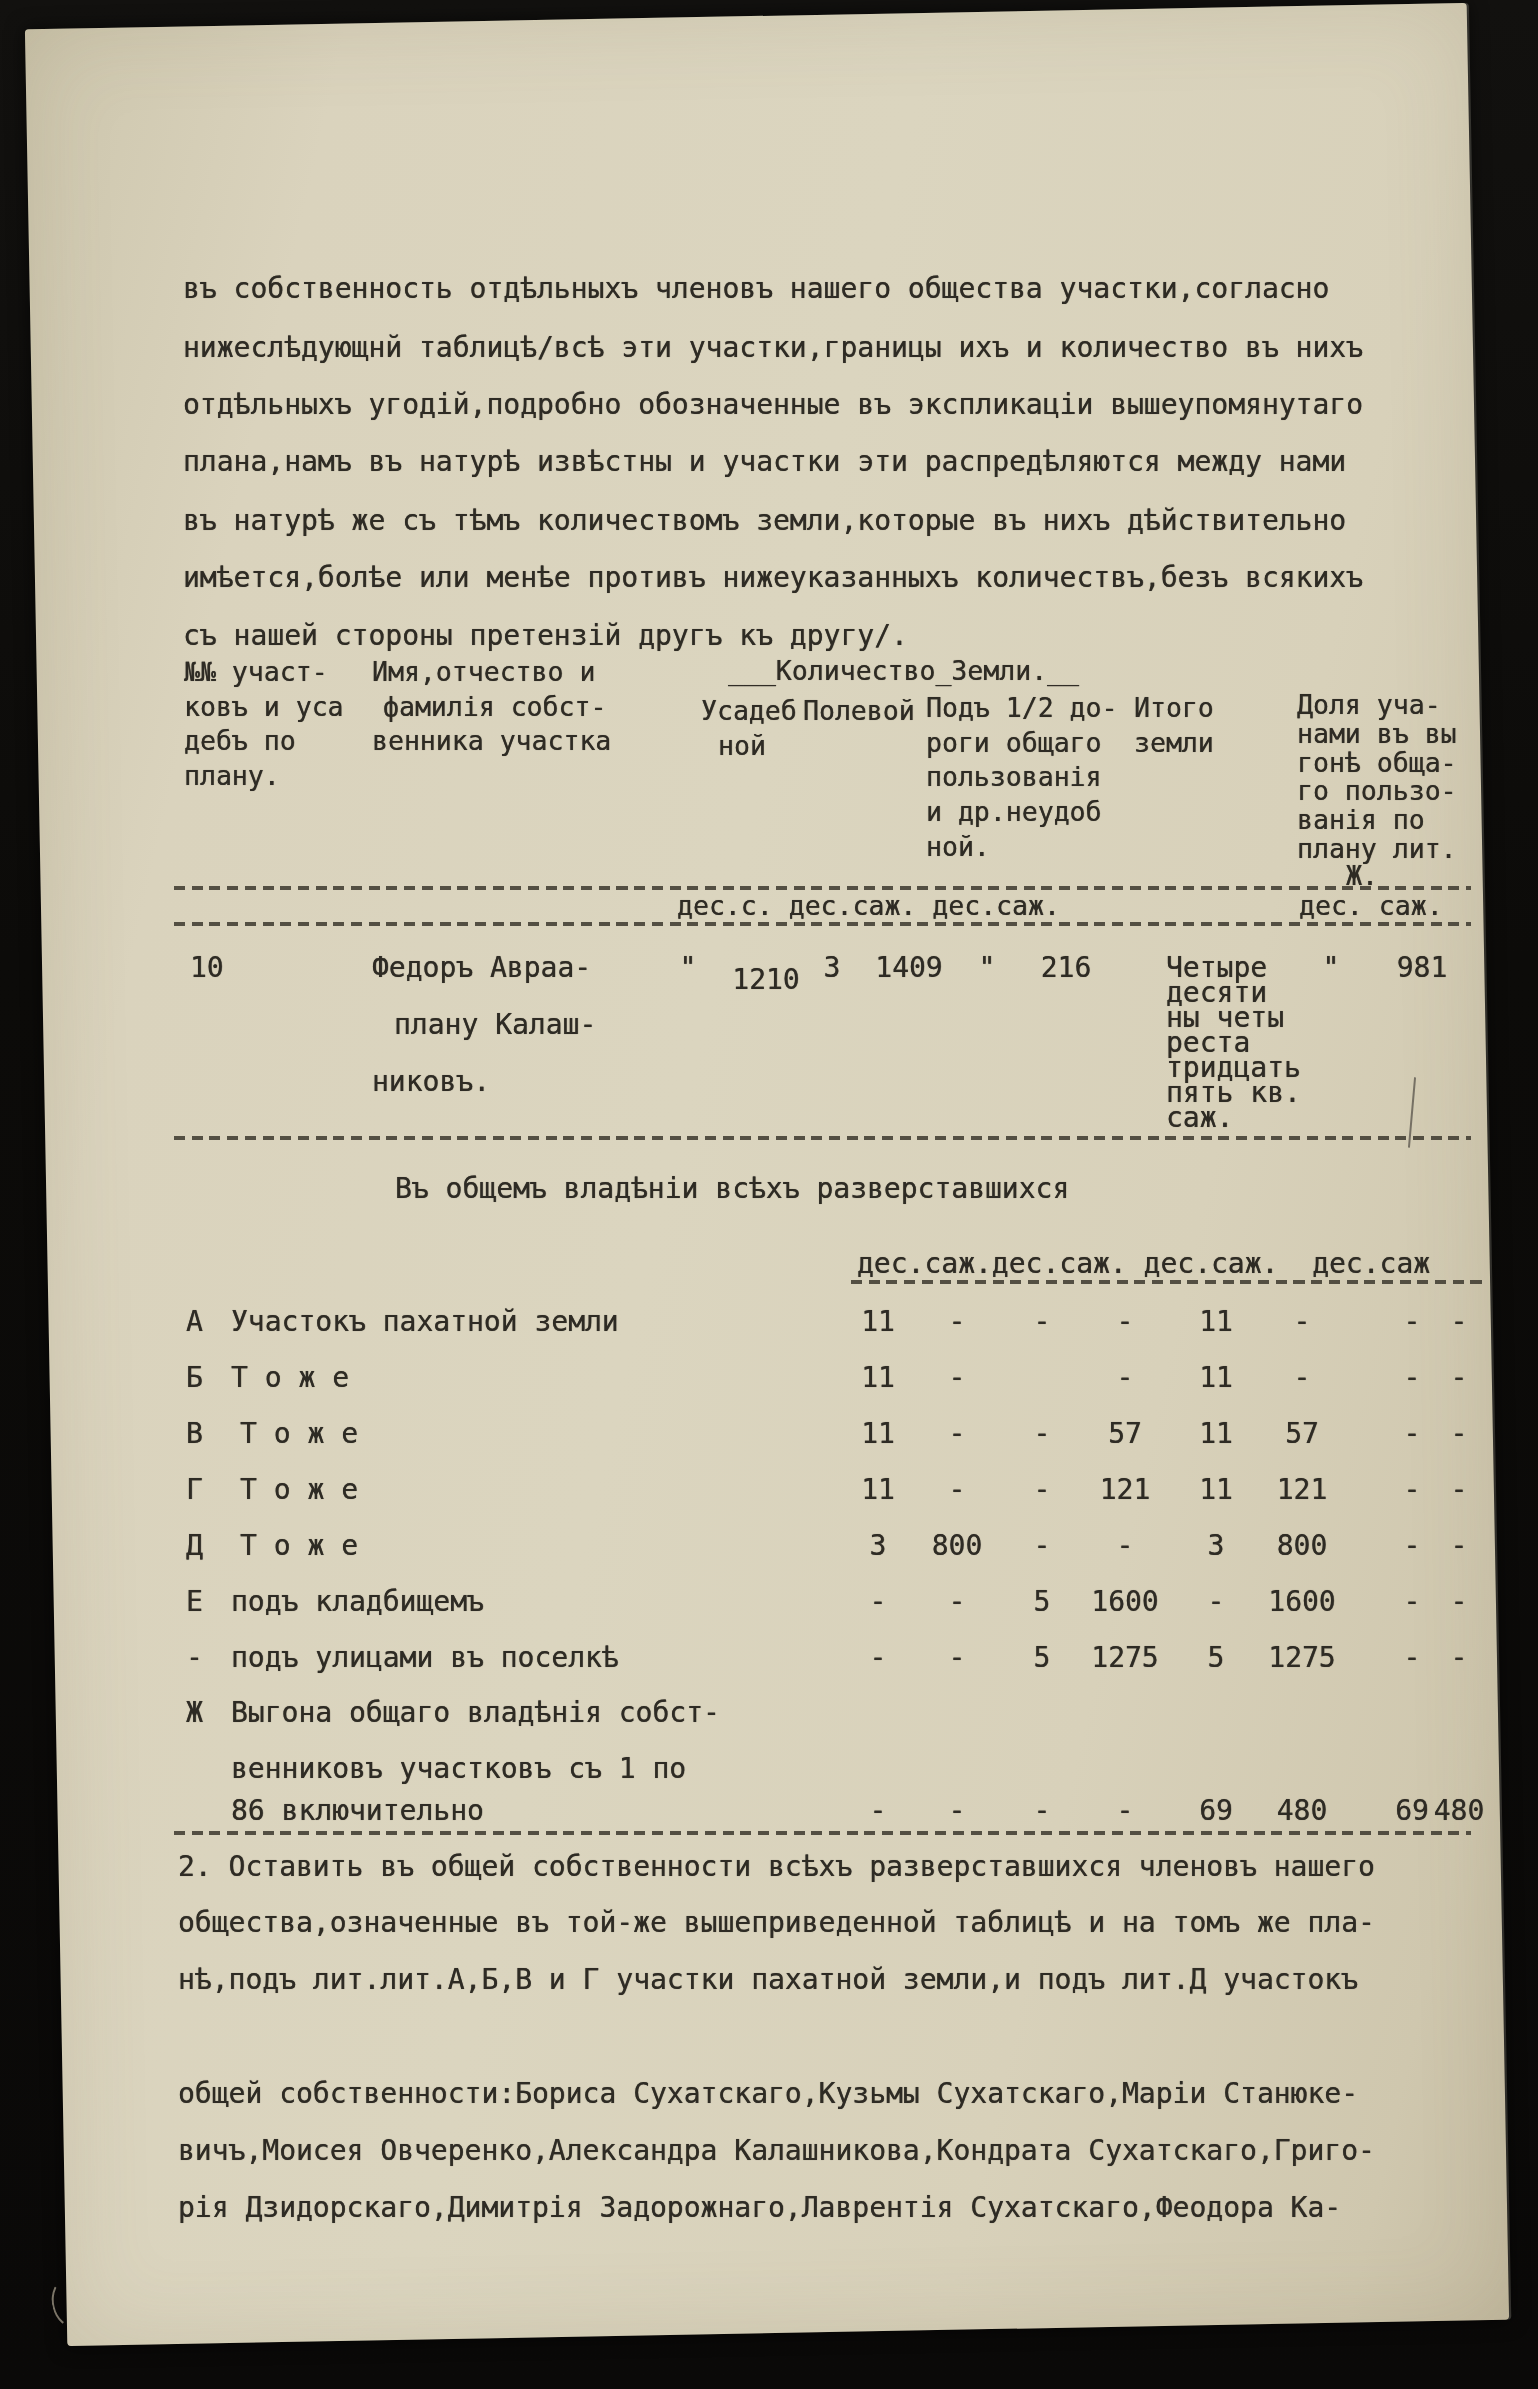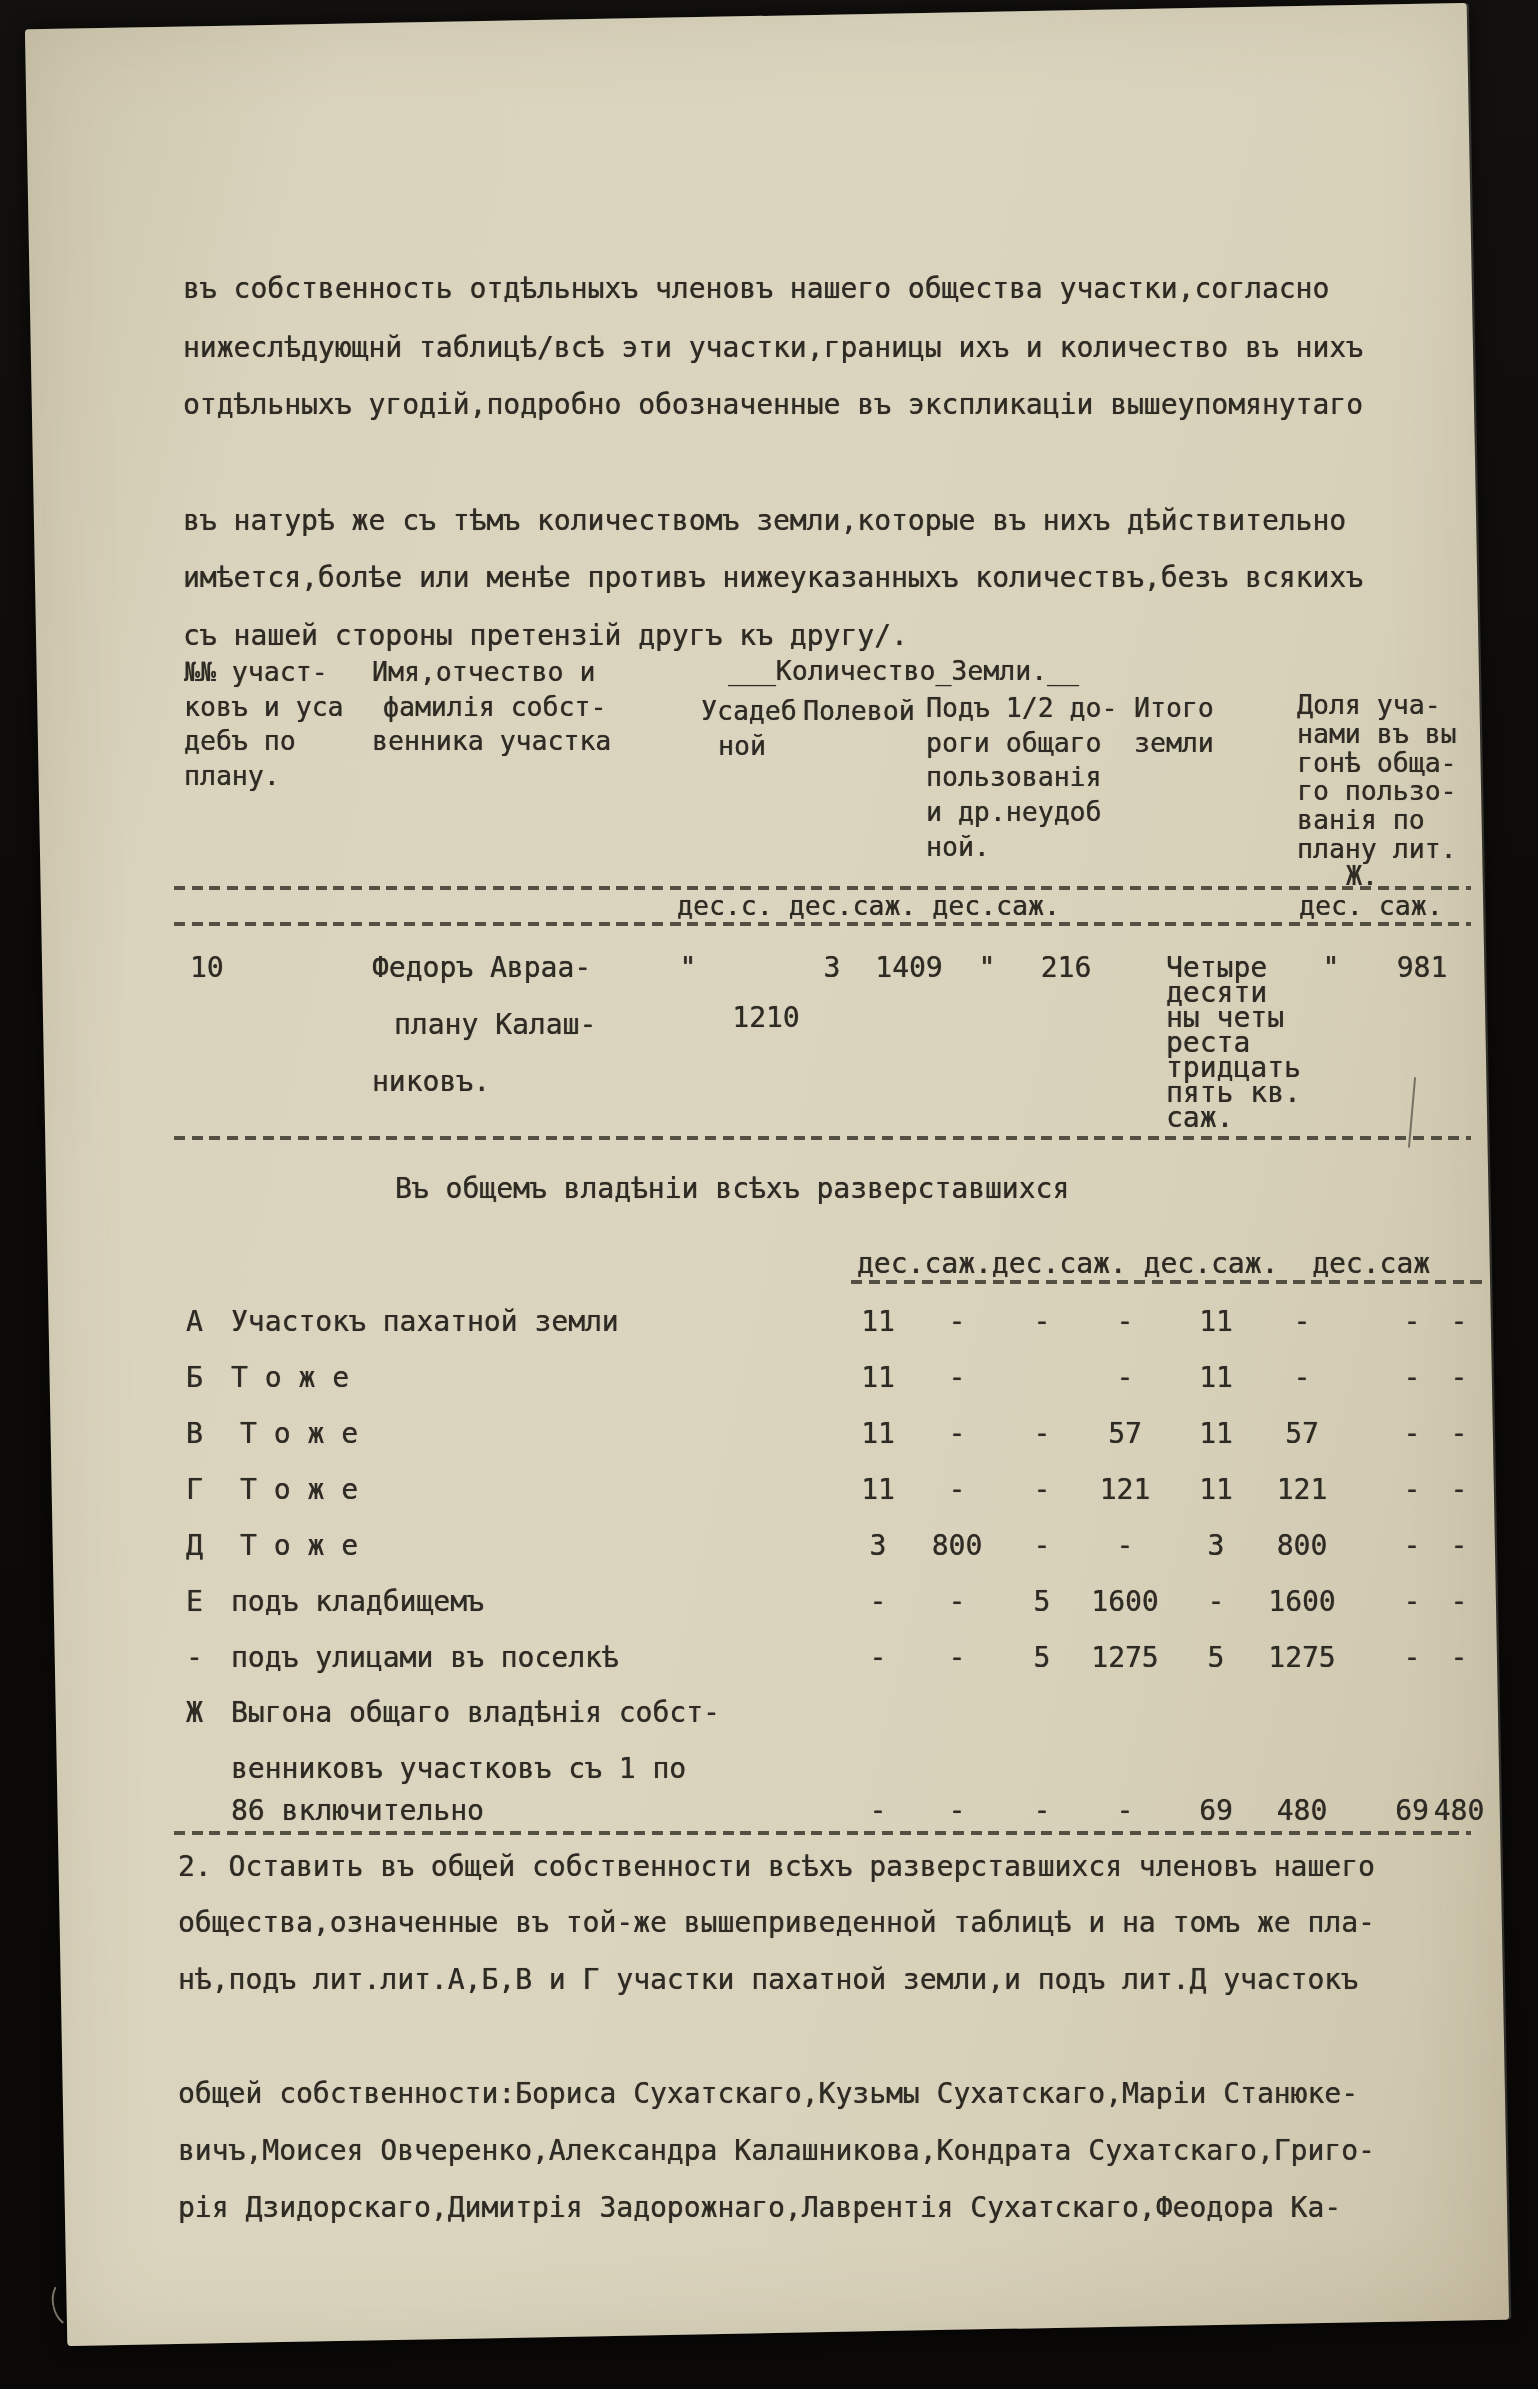--- a/index.html
+++ b/index.html
@@ -30,20 +30,21 @@
 <body>
 
 <div class="page">
   <div class="paper"></div>
 
   <div class="content">
 
     <div class="tline" style="left:183px;top:275px">въ собственность отдѣльныхъ членовъ нашего общества участки,согласно</div>
     <div class="tline" style="left:183px;top:334px">нижеслѣдующнй таблицѣ/всѣ эти участки,границы ихъ и количество въ нихъ</div>
     <div class="tline" style="left:183px;top:391px">отдѣльныхъ угодій,подробно обозначенные въ экспликаціи вышеупомянутаго</div>
+    <div class="tline" style="left:183px;top:448px">плана,намъ въ натурѣ извѣстны и участки эти распредѣляются между нами</div>
     <div class="tline" style="left:183px;top:507px">въ натурѣ же съ тѣмъ количествомъ земли,которые въ нихъ дѣйствительно</div>
     <div class="tline" style="left:183px;top:564px">имѣется,болѣе или менѣе противъ нижеуказанныхъ количествъ,безъ всякихъ</div>
     <div class="tline" style="left:183px;top:622px">съ нашей стороны претензій другъ къ другу/.</div>
 
     <div class="tline sm" style="left:184px;top:659px">№№ участ-</div>
     <div class="tline sm" style="left:184px;top:694px">ковъ и уса</div>
     <div class="tline sm" style="left:184px;top:728px">дебъ по</div>
     <div class="tline sm" style="left:184px;top:763px">плану.</div>
 
     <div class="tline sm" style="left:372px;top:659px">Имя,отчество и</div>
@@ -78,21 +79,21 @@
     <div class="tline sm" style="left:677px;top:893px">дес.с. дес.саж. дес.саж.</div>
     <div class="tline sm" style="left:1299px;top:893px">дес. саж.</div>
     <div class="dash" style="left:174px;top:922px;width:1297px"></div>
 
     <div class="tline" style="left:190px;top:954px">10</div>
     <div class="tline" style="left:372px;top:954px">Федоръ Авраа-</div>
     <div class="tline" style="left:394px;top:1011px">плану Калаш-</div>
     <div class="tline" style="left:372px;top:1068px">никовъ.</div>
 
     <div class="tline cell" style="left:688px;top:954px">"</div>
-    <div class="tline cell" style="left:766px;top:1004px">1210</div>
+    <div class="tline cell" style="left:766px;top:966px">1210</div>
     <div class="tline cell" style="left:832px;top:954px">3</div>
     <div class="tline cell" style="left:909px;top:954px">1409</div>
     <div class="tline cell" style="left:987px;top:954px">"</div>
     <div class="tline cell" style="left:1066px;top:954px">216</div>
 
     <div class="tline" style="left:1166px;top:954px">Четыре</div>
     <div class="tline" style="left:1166px;top:979px">десяти</div>
     <div class="tline" style="left:1166px;top:1004px">ны четы</div>
     <div class="tline" style="left:1166px;top:1029px">реста</div>
     <div class="tline" style="left:1166px;top:1054px">тридцать</div>

